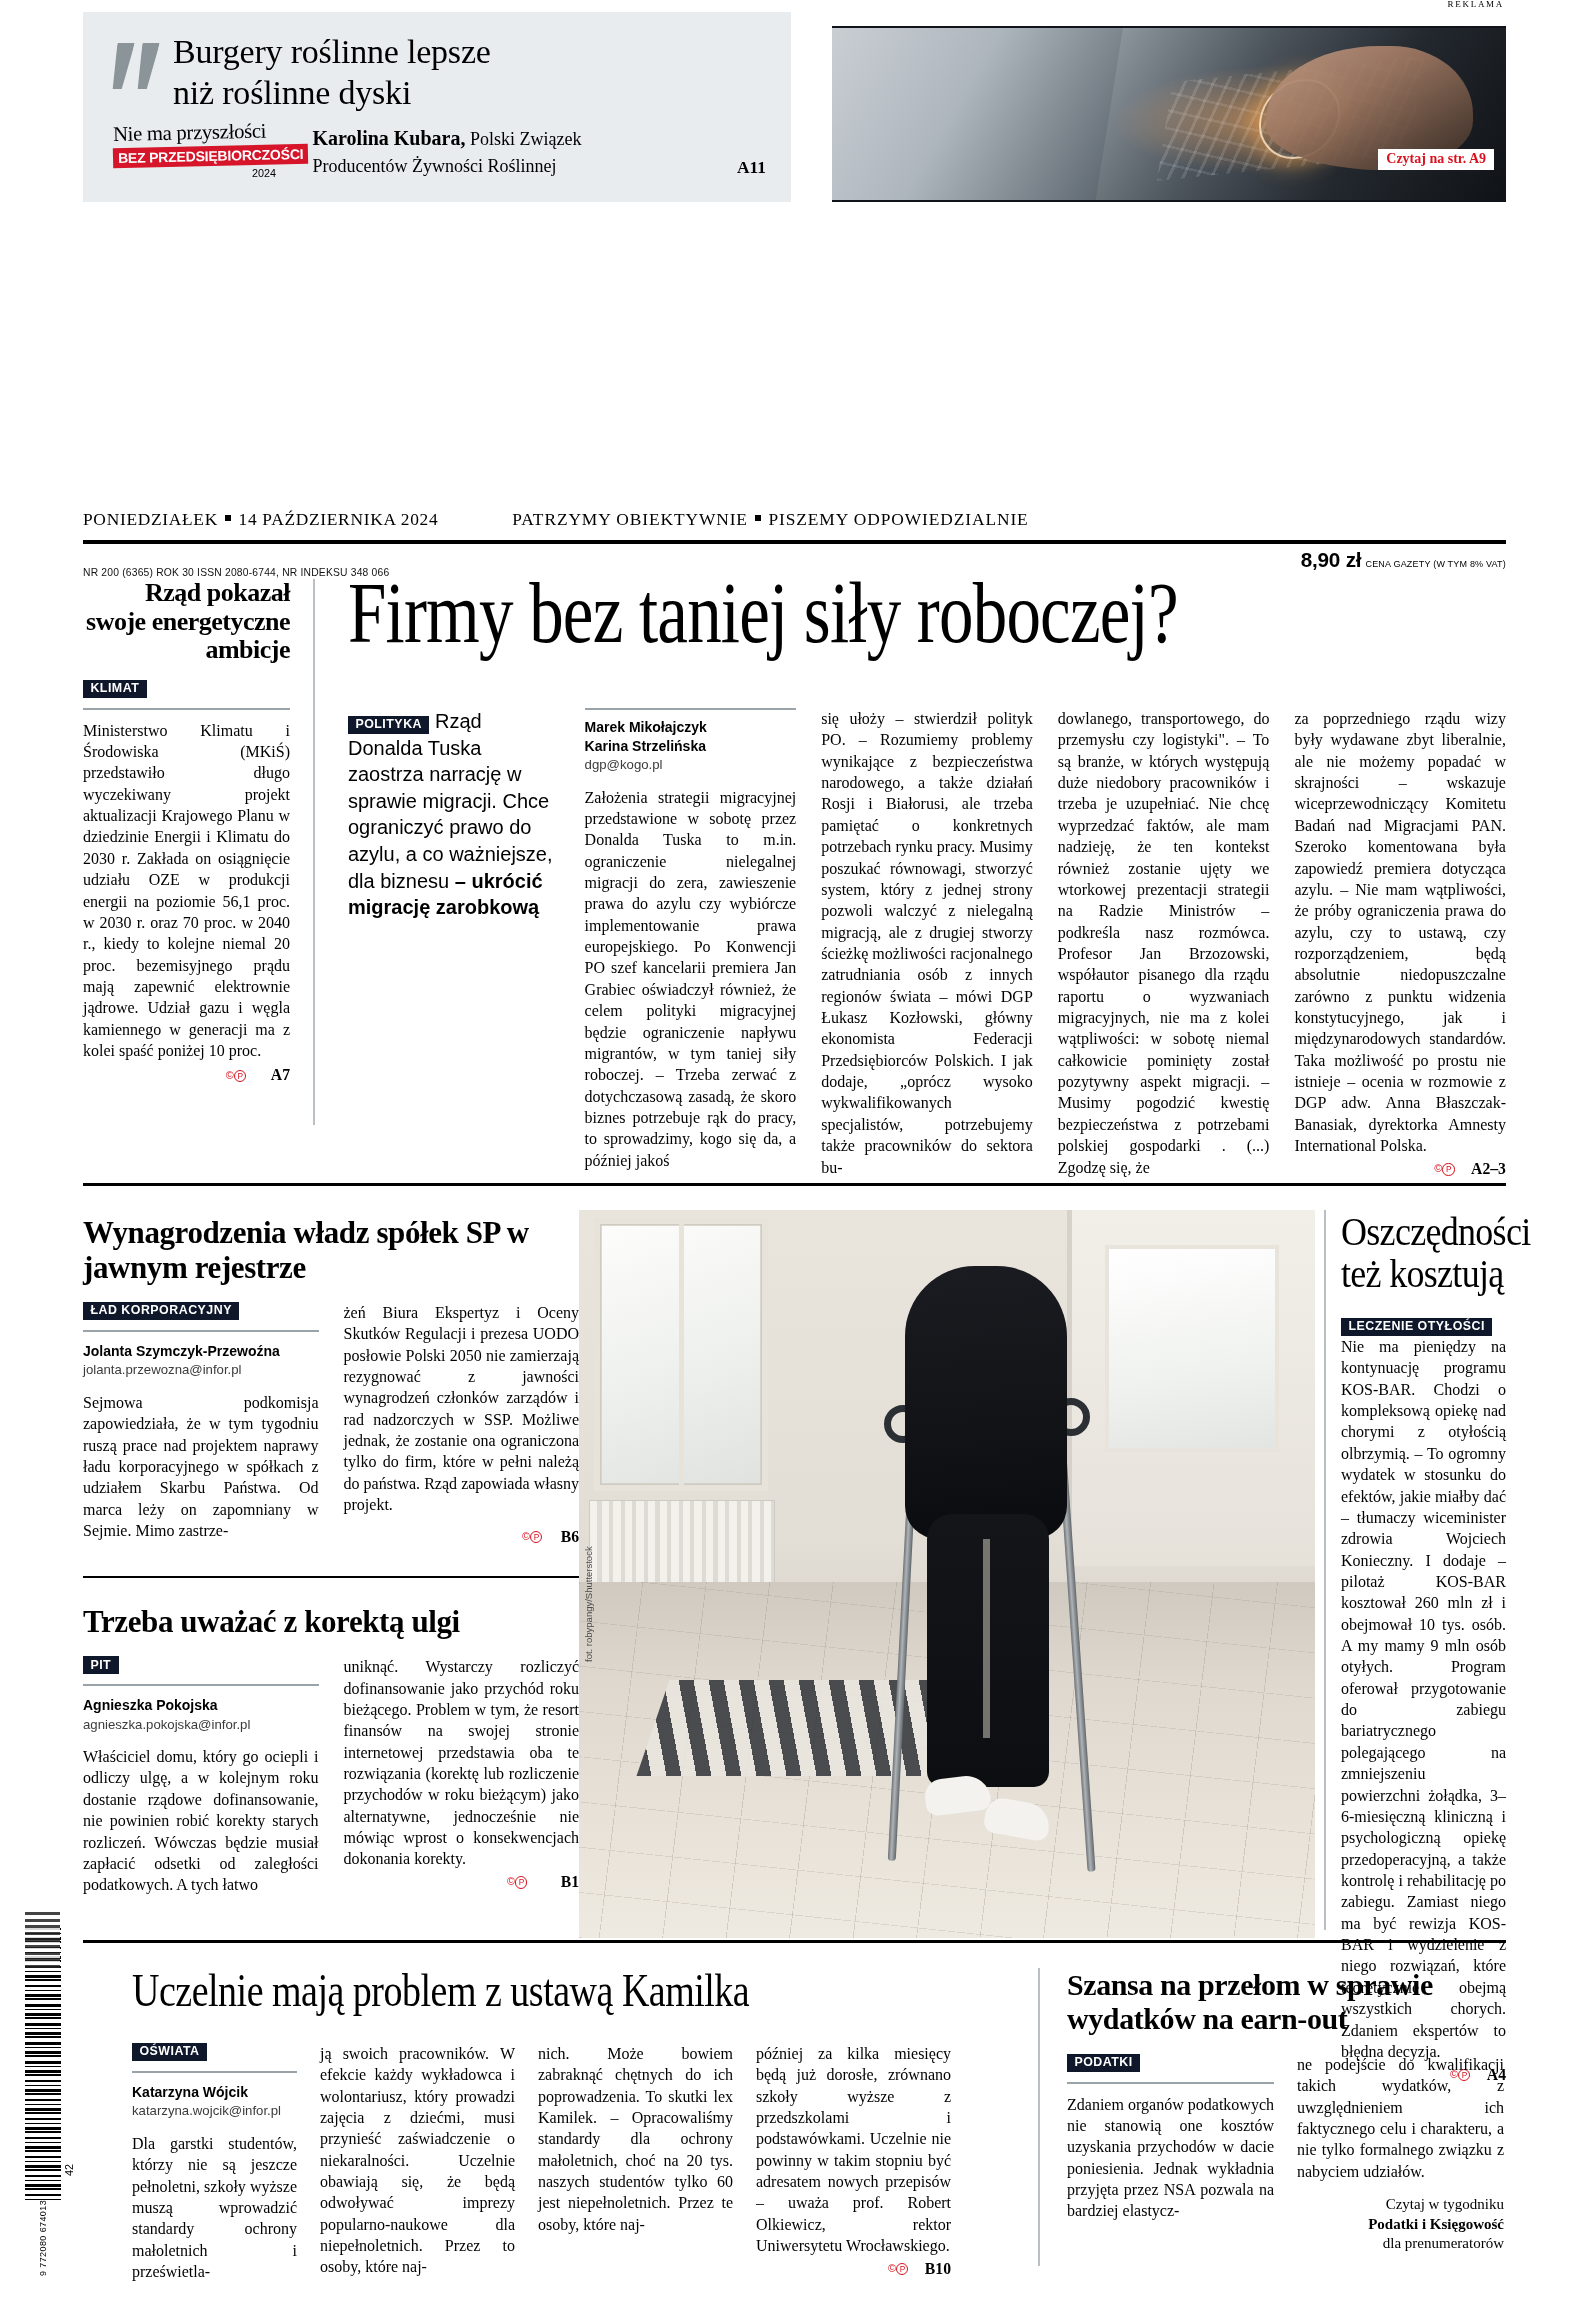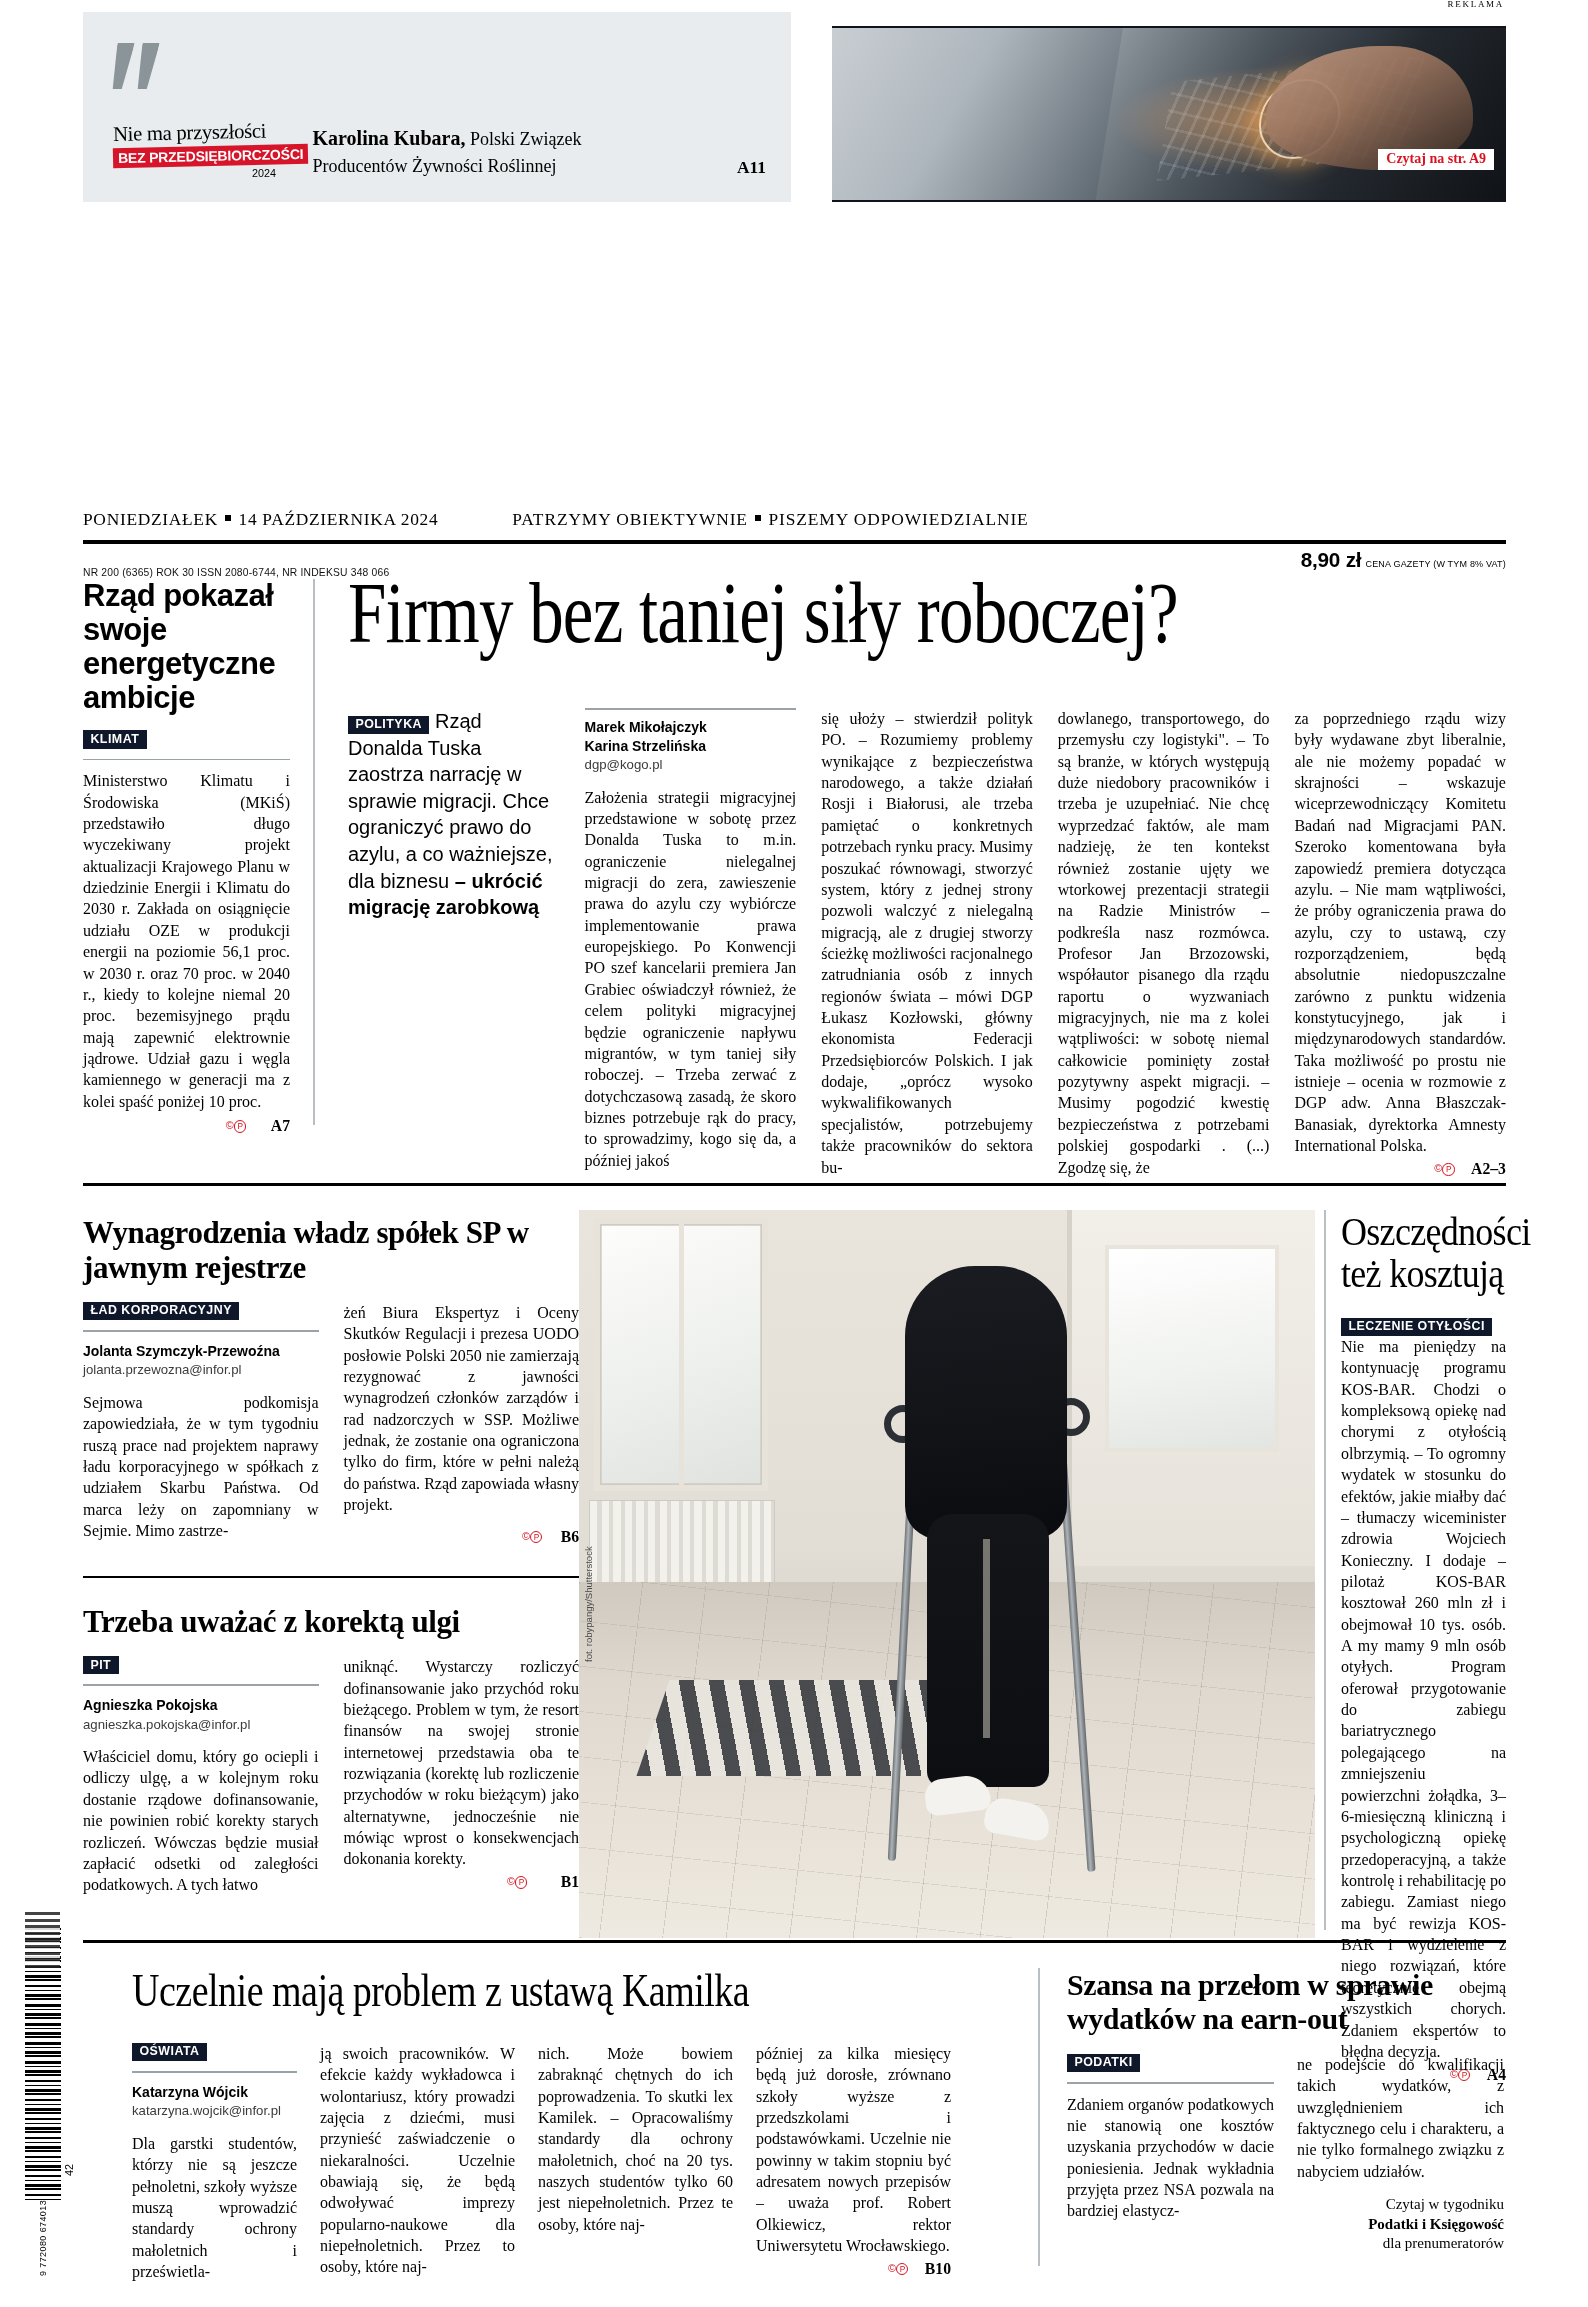--- a/index.html
+++ b/index.html
@@ -322,25 +322,26 @@
     width: 12.4px; height: 12.4px;
     line-height: 10px;
     text-align: center;
     font-size: 8.3px;
     margin-left: 0.8px;
   }
 
   
   .b1 { position: absolute; left: 83px; top: 579px; width: 207px; }
   .b1 h2 {
-    font-family: Liberation Sans, sans-serif;
-    font-weight: bold;
-    font-size: 31px;
+    font-family: Liberation Serif, serif;
+    font-weight: bold;
+    font-size: 26px;
     line-height: 1.1;
     letter-spacing: -0.5px;
+    text-align: right;
   }
   .b1 .kicker { margin-top: 15px; }
 
   .vrule1 { left: 313px; top: 579px; width: 1.7px; height: 546px; background:#b9bfc3; position:absolute; }
 
   
   .lead-head {
     position: absolute;
     left: 348px; top: 571px;
     width: 1158px;
@@ -572,20 +573,24 @@
 </style>
 </head>
 <body>
 
 <div class="page">
 
   <div class="topstrip">
 
     <div class="promo-box">
       <div class="promo-quote"><i></i><i></i></div>
+      <div class="promo-head">
+        <div>Burgery roślinne lepsze</div>
+        <div>niż roślinne dyski</div>
+      </div>
       <div class="promo-bottom">
         <div class="promo-logo">
           <div class="l1">Nie ma przyszłości</div>
           <div class="l2">BEZ PRZEDSIĘBIORCZOŚCI</div>
           <div class="l3">2024</div>
         </div>
         <div class="promo-author">
           <b>Karolina Kubara,</b><span> Polski Związek</span>
           <div>Producentów Żywności Roślinnej</div>
         </div>

